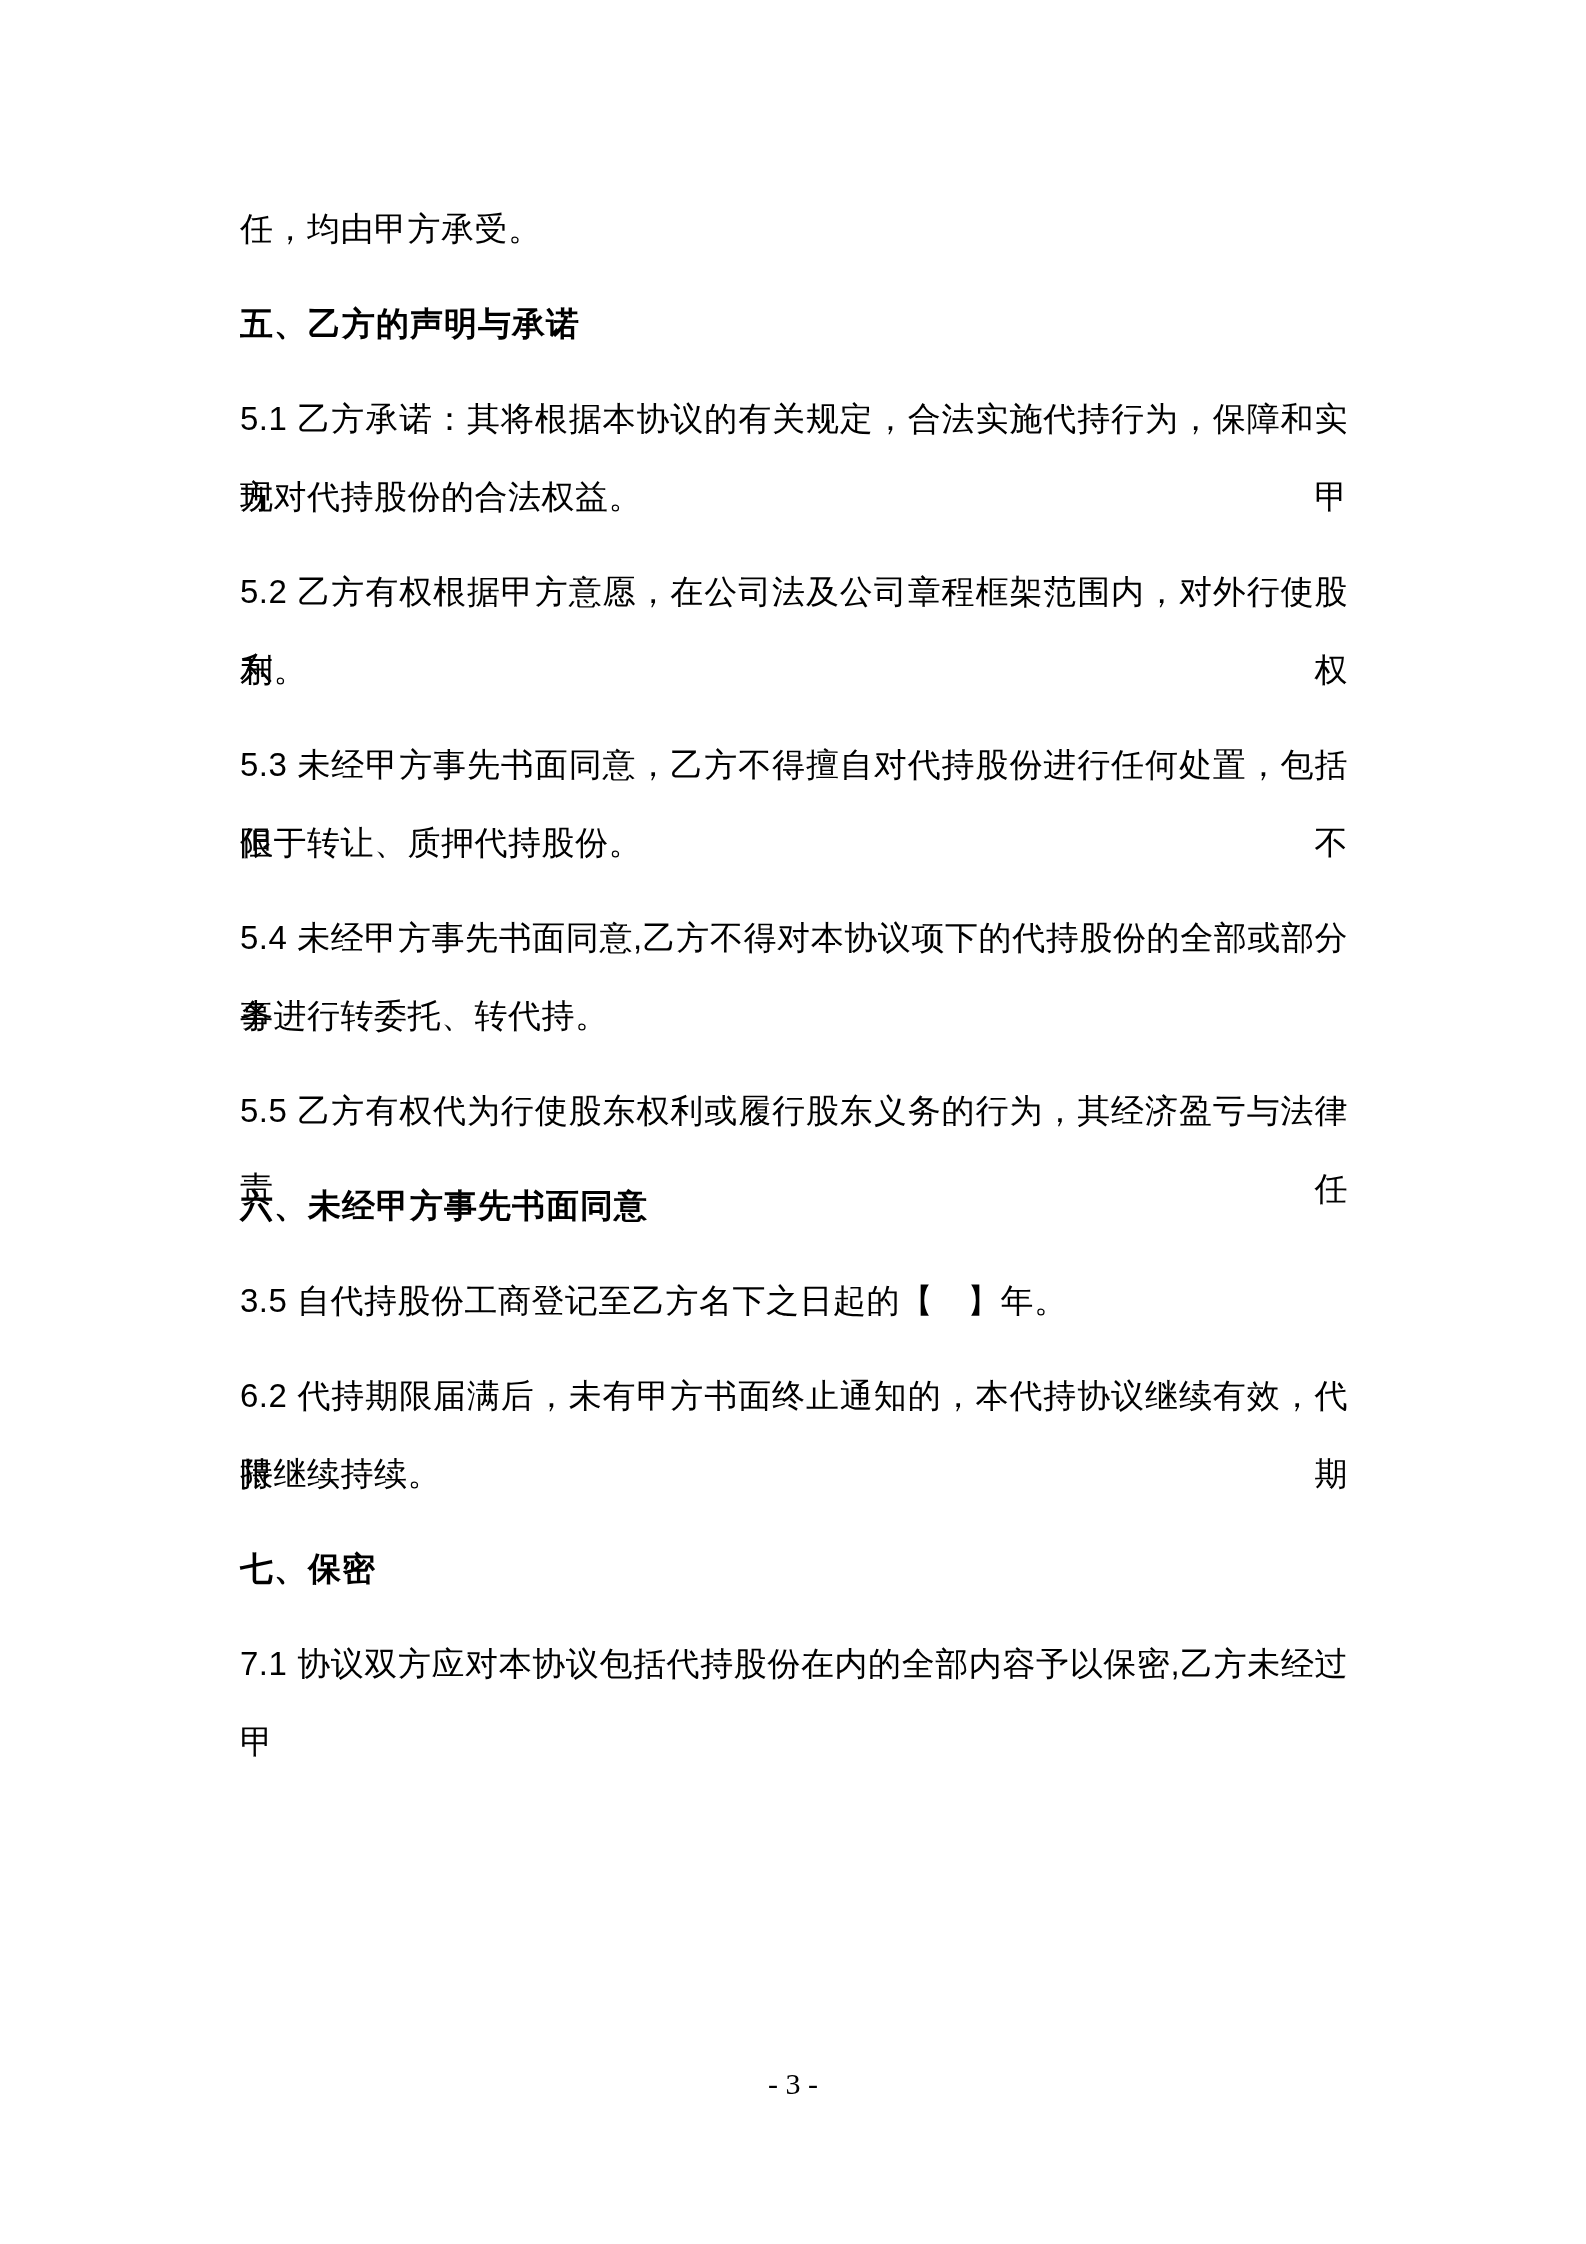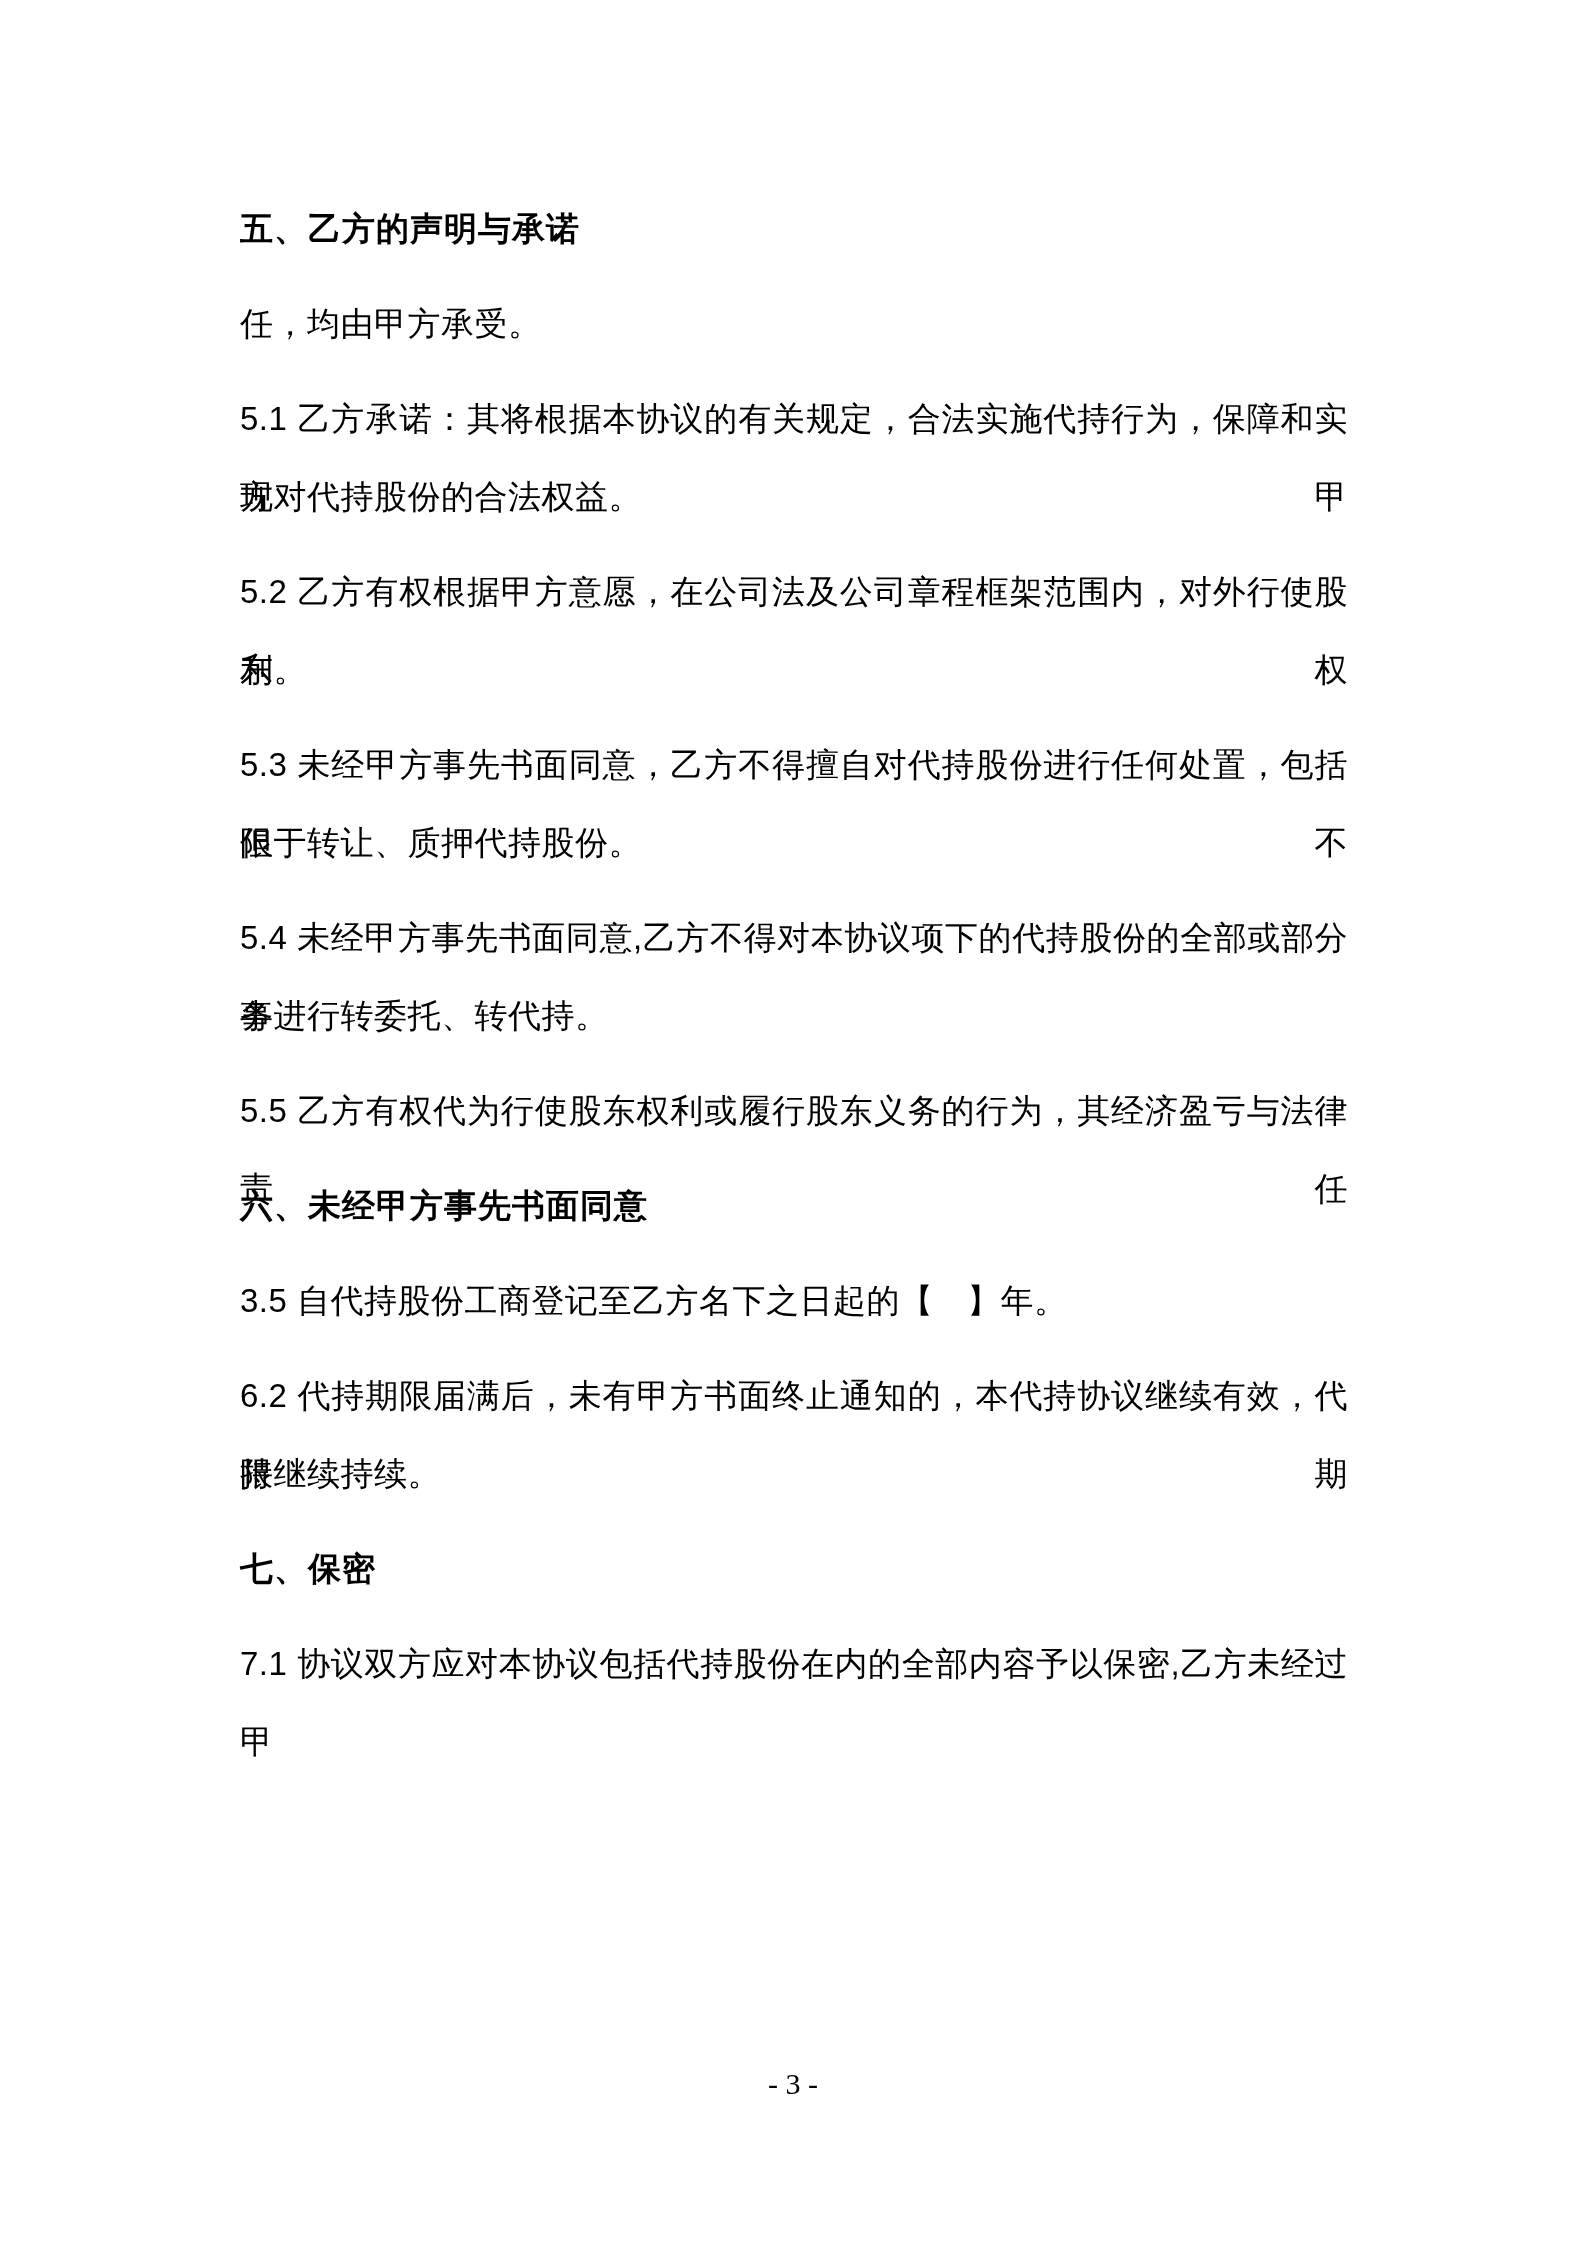--- a/index.html
+++ b/index.html
@@ -52,26 +52,26 @@
     line-height: 40px;
     color: #000000;
   }
 </style>
 </head>
 <body>
 
 <div class="page">
   <div class="content">
 
+    <div class="para">
+      <div class="line">任，均由甲方承受。</div>
+    </div>
+
     <div class="para heading">
       <div class="line">五、乙方的声明与承诺</div>
-    </div>
-
-    <div class="para">
-      <div class="line">任，均由甲方承受。</div>
     </div>
 
     <div class="para">
       <div class="line fill">5.1 乙方承诺：其将根据本协议的有关规定，合法实施代持行为，保障和实现甲</div>
       <div class="line">方对代持股份的合法权益。</div>
     </div>
 
     <div class="para">
       <div class="line fill">5.2 乙方有权根据甲方意愿，在公司法及公司章程框架范围内，对外行使股东权</div>
       <div class="line">利。</div>

